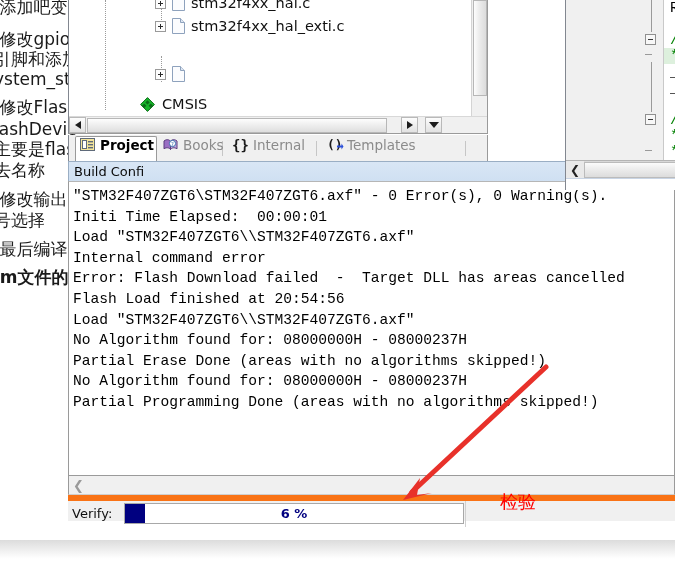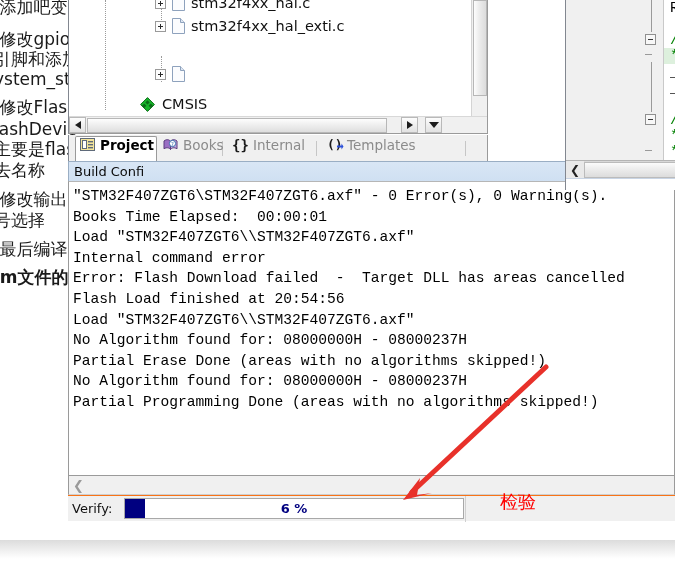--- a/index.html
+++ b/index.html
@@ -127,21 +127,21 @@
     background:#f0f0f0;border-left:1px solid #9a9a9a;border-right:1px solid #9a9a9a;
     border-bottom:1px solid #cfcfcf;box-sizing:border-box;
   }
   #bo-hscroll .chev{
     position:absolute;left:4px;top:2px;font-size:13px;color:#9a9a9a;
     font-family:"DejaVu Sans", sans-serif;
   }
   
   #statusbar{
     position:absolute;left:0;top:495px;width:607px;height:26px;
-    background:#f0f0f0;border-top:1px solid #f97316;box-sizing:border-box;
+    background:#f0f0f0;border-top:6px solid #f97316;box-sizing:border-box;
   }
   #verify-label{
     position:absolute;left:4px;top:5px;
     font-family:"DejaVu Sans", sans-serif;font-size:13px;color:#101010;
   }
   #progress-outer{
     position:absolute;left:56px;top:2px;width:340px;height:21px;
     background:#ffffff;border:1px solid #a8a8a8;box-sizing:border-box;
   }
   #progress-fill{
@@ -362,21 +362,21 @@
       <span>Templates</span>
     </div>
   </div>
 
   <div id="bo-title">
     <span>Build Confi</span>
   </div>
 
   <div id="bo-body">
     <div class="bo-line">"STM32F407ZGT6\STM32F407ZGT6.axf" - 0 Error(s), 0 Warning(s).</div>
-    <div class="bo-line">Books Time Elapsed:  00:00:01</div>
+    <div class="bo-line">Initi Time Elapsed:  00:00:01</div>
     <div class="bo-line">Load "STM32F407ZGT6\\STM32F407ZGT6.axf"</div>
     <div class="bo-line">Internal command error</div>
     <div class="bo-line">Error: Flash Download failed  -  Target DLL has areas cancelled</div>
     <div class="bo-line">Flash Load finished at 20:54:56</div>
     <div class="bo-line">Load "STM32F407ZGT6\\STM32F407ZGT6.axf"</div>
     <div class="bo-line">No Algorithm found for: 08000000H - 08000237H</div>
     <div class="bo-line">Partial Erase Done (areas with no algorithms skipped!)</div>
     <div class="bo-line">No Algorithm found for: 08000000H - 08000237H</div>
     <div class="bo-line">Partial Programming Done (areas with no algorithms skipped!)</div>
   </div>

